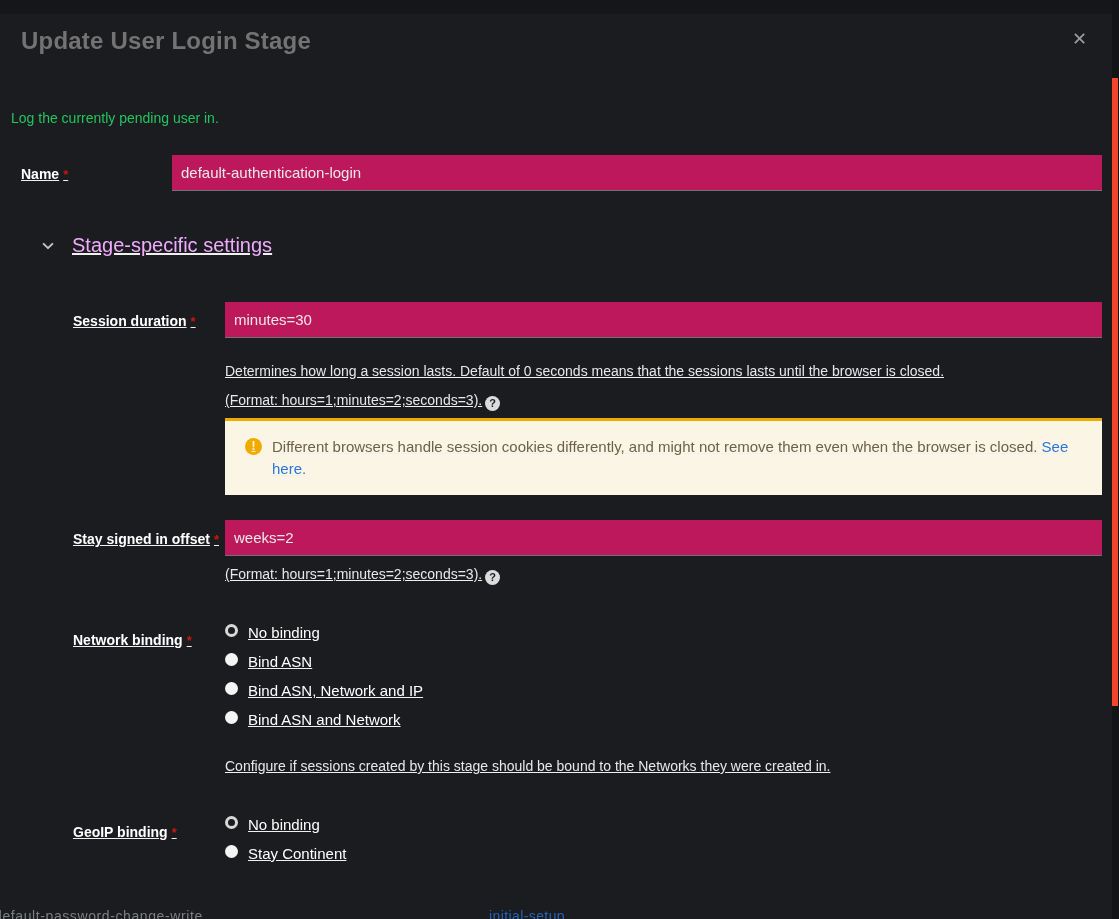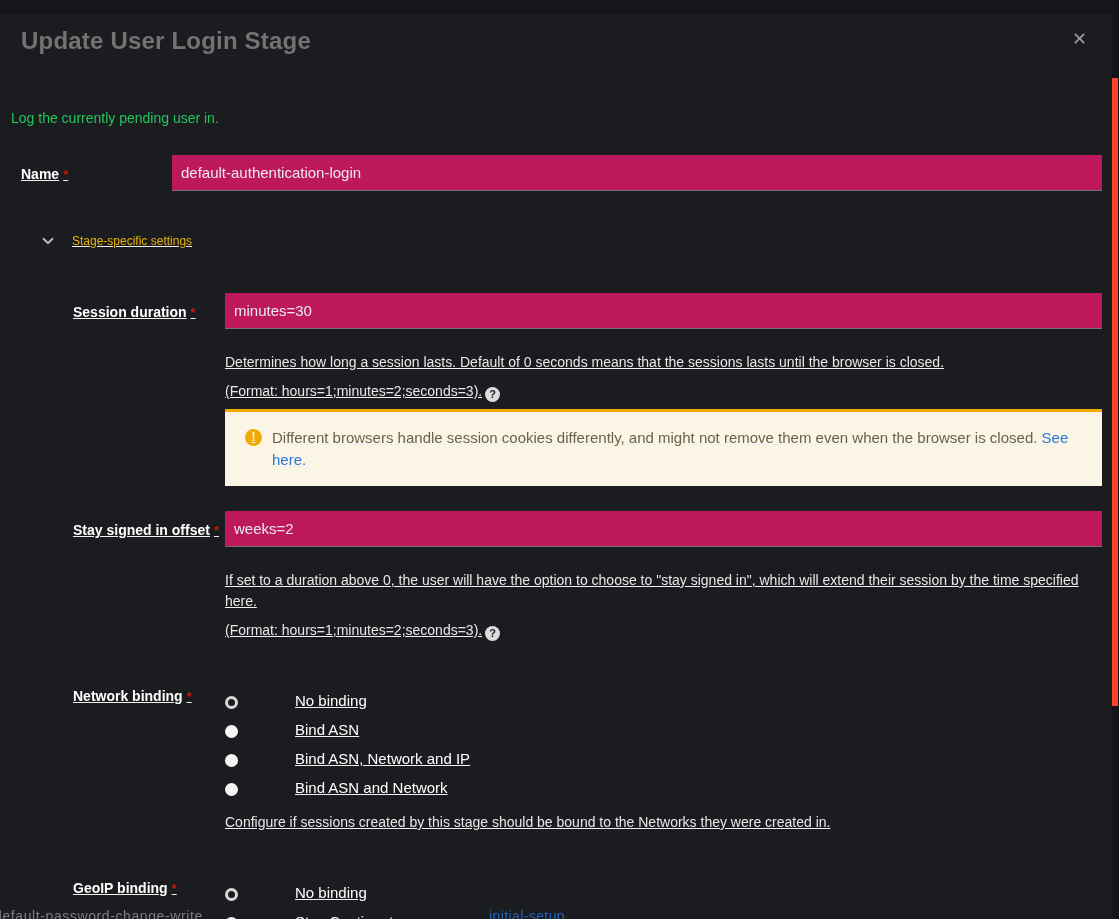--- a/index.html
+++ b/index.html
@@ -31,21 +31,21 @@
   .fld { flex:1; min-width:0; }
 
   .txt-input {
     width:100%; height:36px; background:#be185d; border:none;
     border-bottom:1px solid #6f7276; color:#eaeaea; font-size:15px;
     padding:0 0 0 9px; font-family:"Liberation Sans", sans-serif;
   }
 
   .section-head { margin-top:43px; display:flex; align-items:center; cursor:pointer; }
   .section-head .chev { margin-left:20px; width:14px; height:14px; color:#c4c4c4; }
-  .section-title { margin-left:17px; font-size:12px; color:#eab308; }
+  .section-title { margin-left:17px; font-size:20px; color:#f0abfc; }
 
   .section-body { margin-left:52px; }
   .srow { display:flex; }
   .srow .lbl { width:152px; }
   .row-session { margin-top:45px; }
   .row-stay { margin-top:25px; }
   .row-network { margin-top:36px; }
   .row-geoip { margin-top:37px; }
 
   .help { margin-top:8px; font-size:14px; line-height:21px; color:#e8e8e8; }
@@ -61,21 +61,21 @@
     padding:15px 16px 15px 20px; display:flex; align-items:flex-start;
   }
   .warn-icon {
     flex:0 0 auto; width:17px; height:17px; border-radius:50%; background:#f0ab00;
     color:#faf5e4; font-size:12px; font-weight:700; text-align:center; line-height:17px;
     margin-top:2px;
   }
   .alert-text { margin-left:10px; font-size:15px; line-height:22px; color:#6c6249; }
   .alert-link { color:#2878d8; text-decoration:none; }
 
-  .radio-row { display:flex; align-items:flex-end; height:29px; cursor:pointer;gap:47px; }
+  .radio-row { display:flex; align-items:flex-start; height:29px; cursor:pointer; }
   .radio-row:first-child { margin-top:3px; }
   .radio {
     width:13px; height:13px; border-radius:50%; background:#f5f5f5; flex:0 0 auto;
   }
   .radio.checked {
     background:#1b1c1f; border:3.5px solid #d8d8d8;
   }
   .radio-lbl { margin-left:10px; font-size:15px; color:#ffffff; }
   .radio-help { margin-top:16px; font-size:14px; line-height:20px; color:#e8e8e8; }
 
@@ -128,21 +128,20 @@
             <span class="warn-icon">!</span>
             <span class="alert-text"><span>Different browsers handle session cookies differently, and might not remove them even when the browser is closed.</span> <a href="#" class="alert-link">See here.</a></span>
           </div>
         </div>
       </div>
 
       <div class="srow row-stay">
         <div class="lbl"><span>Stay signed in offset</span><span class="req">*</span></div>
         <div class="fld">
           <input class="txt-input" value="weeks=2" style="">
-          <p class="help first">If set to a duration above 0, the user will have the option to choose to "stay signed in", which will extend their session by the time specified here.</p>
           <p class="help"><span>(Format: hours=1;minutes=2;seconds=3).</span><span class="qicon">?</span></p>
         </div>
       </div>
 
       <div class="srow row-network">
         <div class="lbl"><span>Network binding</span><span class="req">*</span></div>
         <div class="fld">
           <div class="radio-row">
             <span class="radio checked"></span>
             <span class="radio-lbl">No binding</span>

